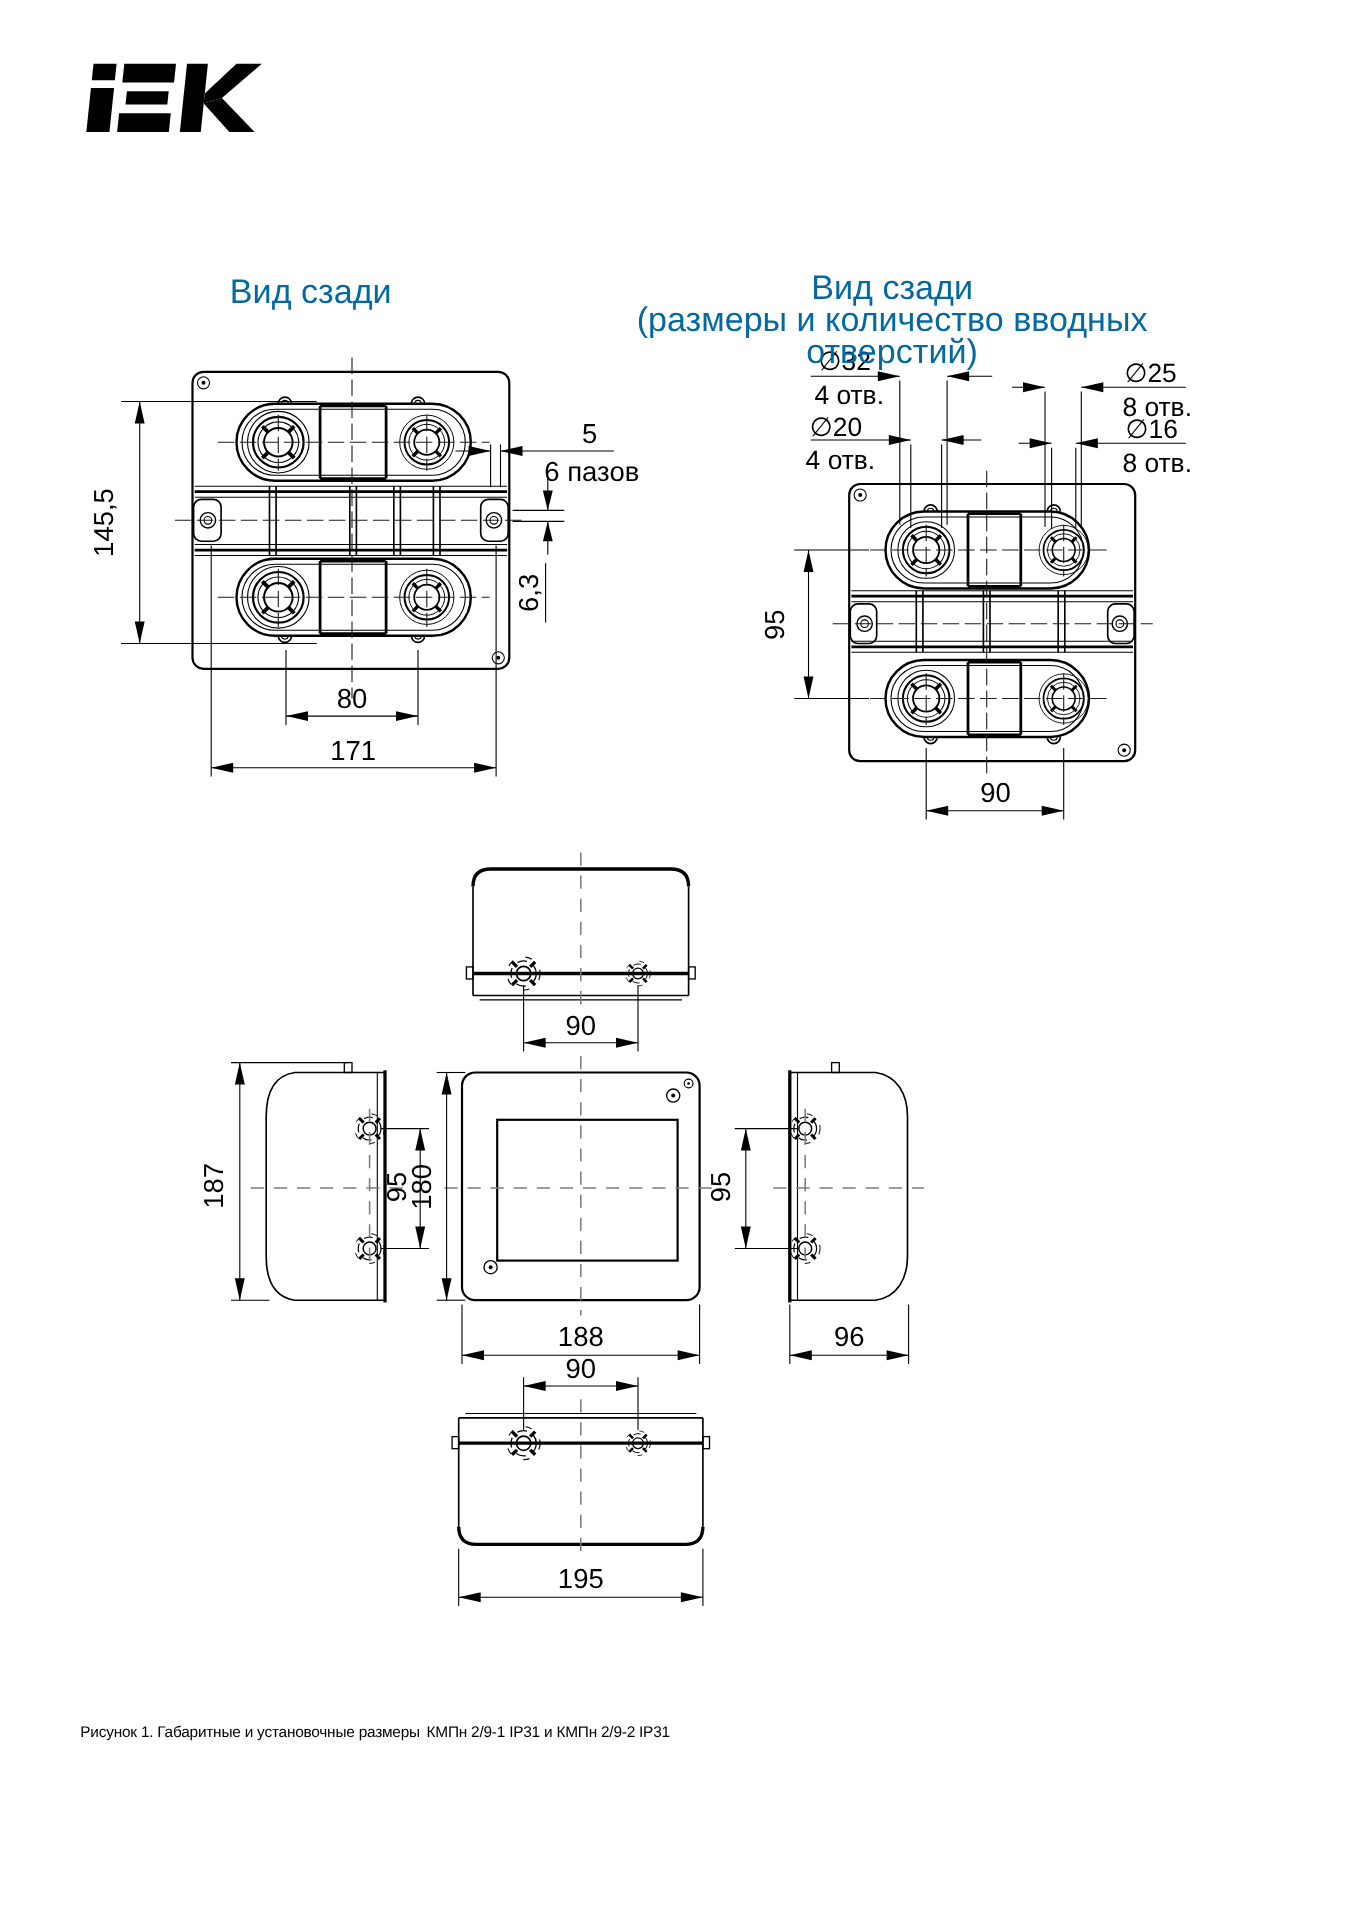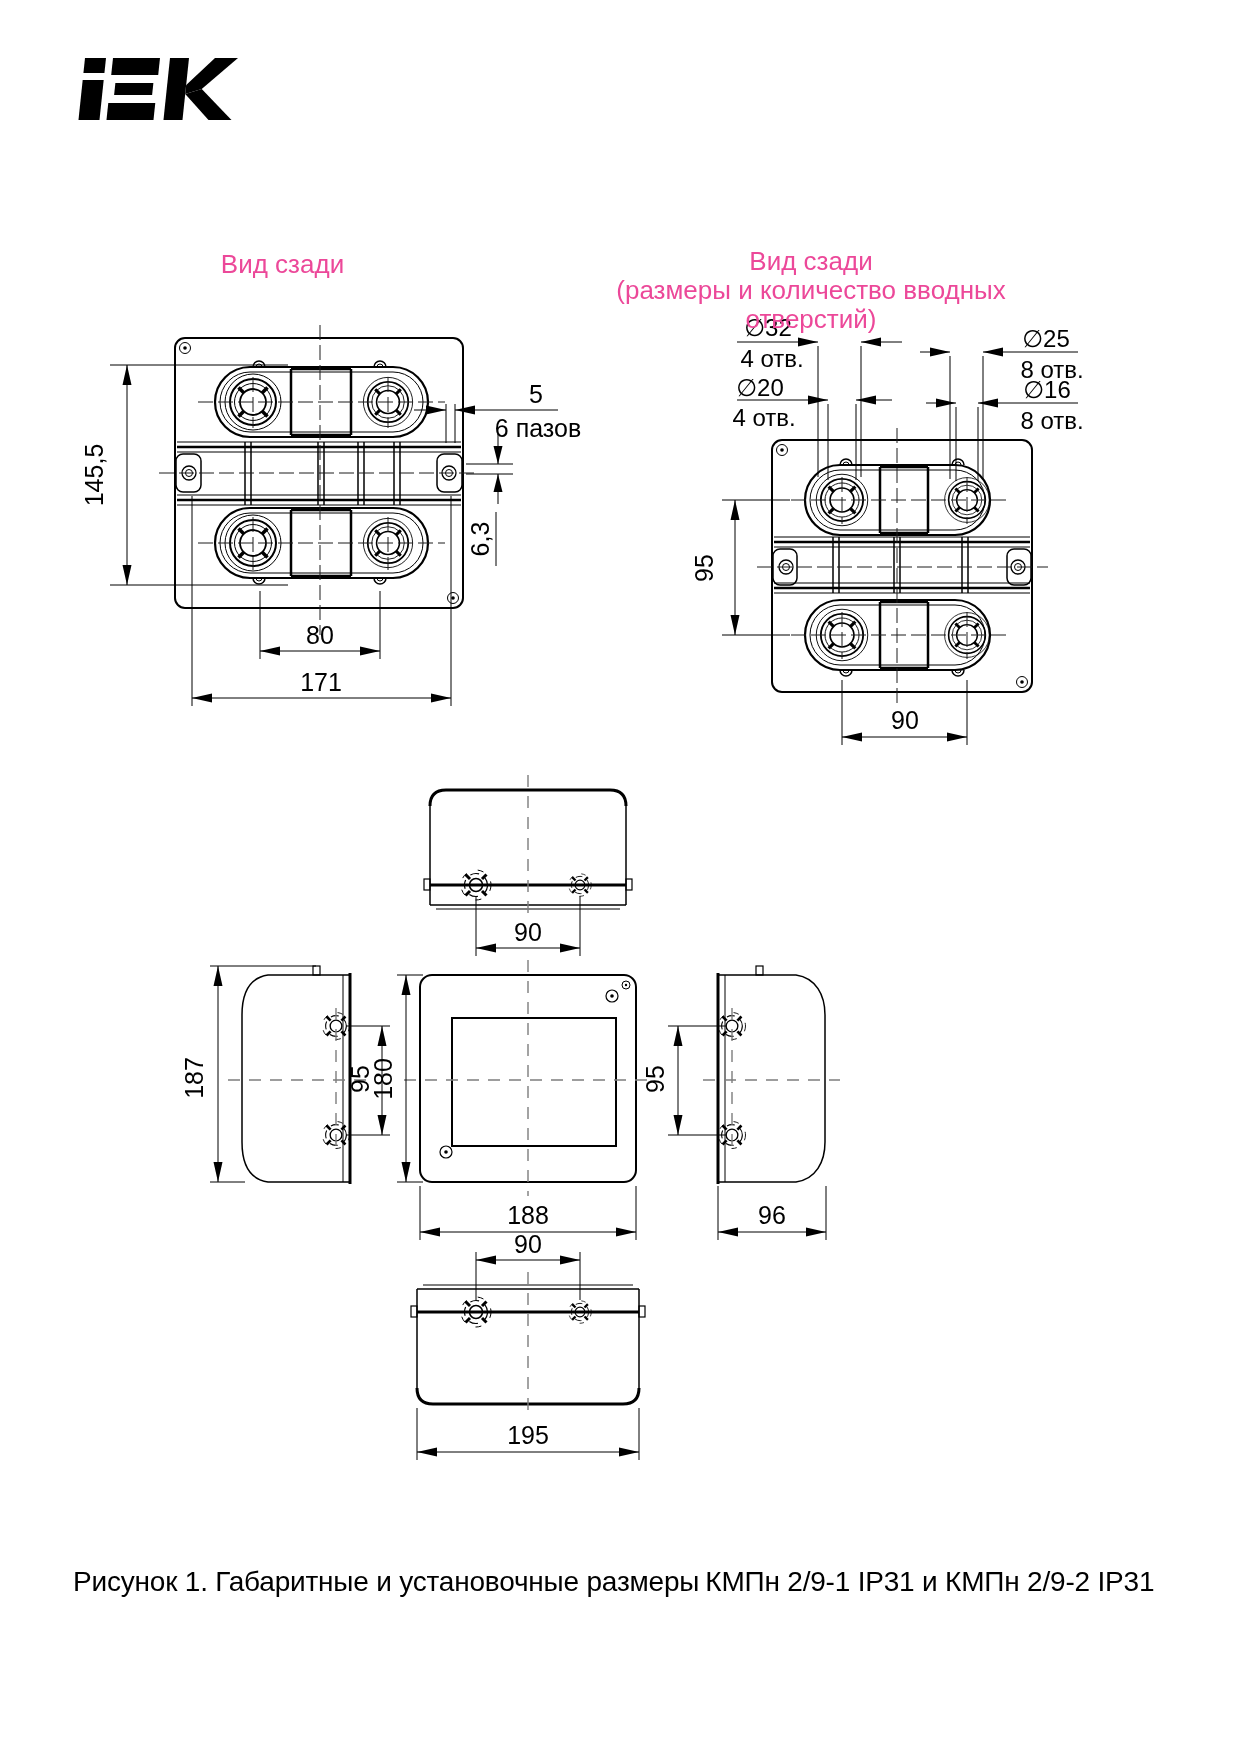--- a/index.html
+++ b/index.html
@@ -1,20 +1,20 @@
 <!DOCTYPE html>
 <html><head>
 <meta charset="utf-8">
 <style>
   html,body{margin:0;padding:0;background:#fff;}
   #page{position:relative;width:1238px;height:1751px;background:#ffffff;overflow:hidden;
         font-family:"Liberation Sans", sans-serif;color:#000;}
   svg{position:absolute;left:0;top:0;}
-  .title{position:absolute;text-align:center;font-size:26px;line-height:29px;color:#ec4899;}
-  .caption{position:absolute;left:73px;top:1566px;font-size:28px;letter-spacing:-0.2px;white-space:nowrap;text-align:center;}
+  .title{position:absolute;text-align:center;font-size:31px;line-height:29px;color:#0369a1;}
+  .caption{position:absolute;left:73px;top:1566px;font-size:14px;letter-spacing:-0.2px;white-space:nowrap;text-align:center;}
   .caption .models{margin-left:6px;}
   
   .dl{stroke:#000;stroke-width:1;fill:none;}
   .o{stroke:#000;fill:none;}
   .cl{stroke:#1c1c1c;stroke-width:1;stroke-dasharray:15 5;fill:none;}
   .clg{stroke:#7d7d7d;stroke-width:1.4;stroke-dasharray:12 9;fill:none;}
   .ah{fill:#000;stroke:none;}
   .dim{font-family:"Liberation Sans",sans-serif;font-size:25px;fill:#000;}
   .co{font-family:"Liberation Sans",sans-serif;font-size:24px;fill:#000;}
 </style>

